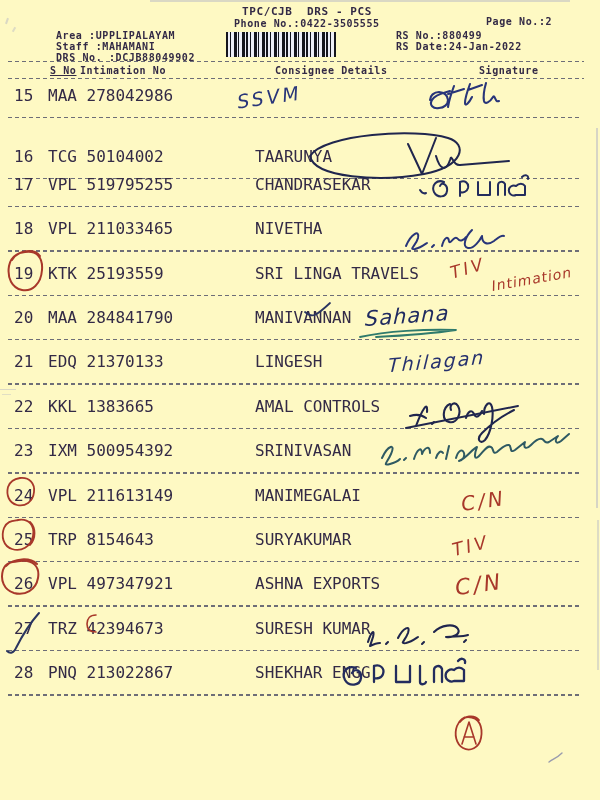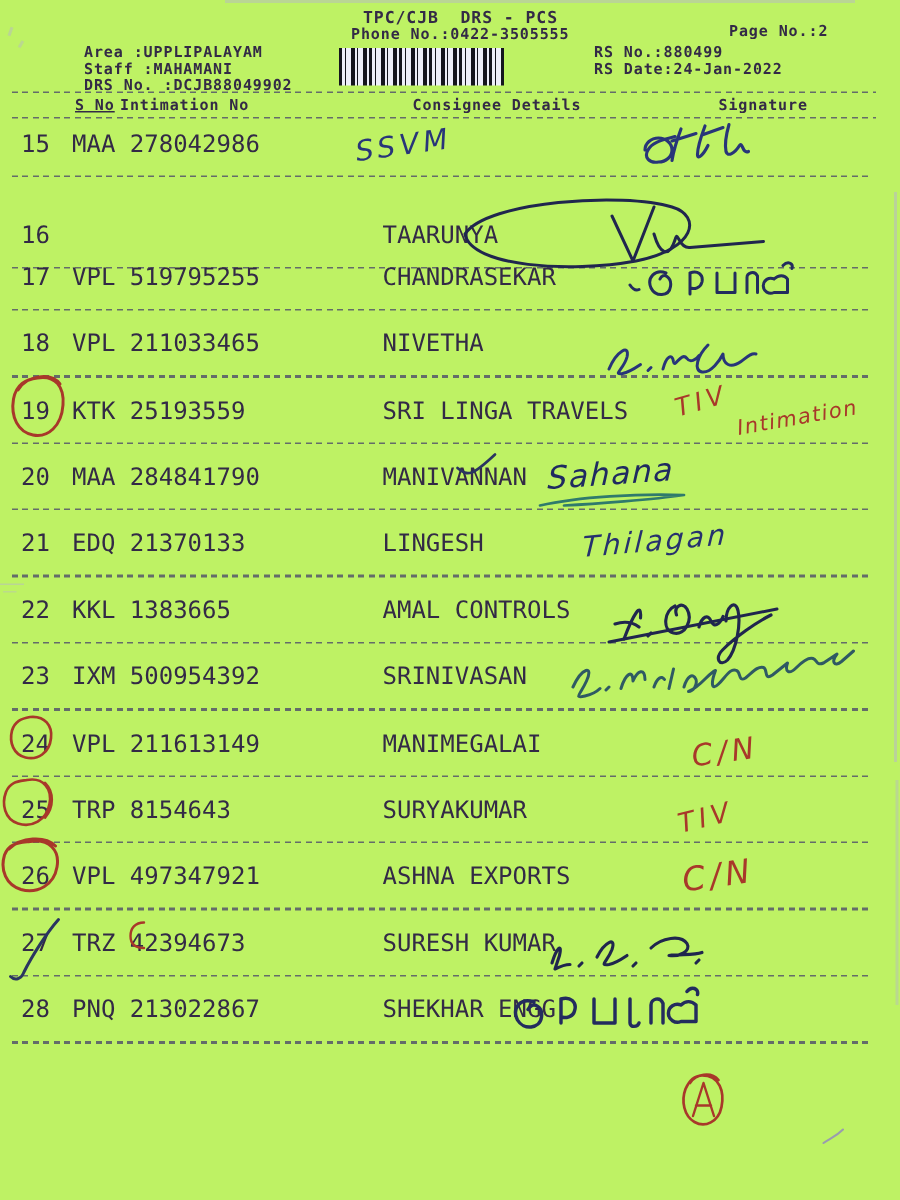--- a/index.html
+++ b/index.html
@@ -1,18 +1,18 @@
 <!DOCTYPE html>
 <html><head>
 <meta charset="utf-8">
 <style>
   html,body{margin:0;padding:0;background:#d8d9e2;}
   .sheet{
     position:relative;width:600px;height:800px;margin:0 auto;
-    background:#bef264;overflow:hidden;
+    background:#fef9c3;overflow:hidden;
     font-family:"DejaVu Sans Mono","Liberation Mono",monospace;
     color:#332a46;
   }
   .print{position:absolute;font-weight:700;font-size:10px;letter-spacing:1px;white-space:pre;line-height:1;}
   .print.small{letter-spacing:0.6px;margin-left:36px;}
   .title{font-size:11px;letter-spacing:0.6px;}
   .dashline{position:absolute;height:1.4px;background:repeating-linear-gradient(90deg,#54556a 0 4px,transparent 4px 7px);opacity:.85;}
   .row{position:absolute;left:8px;width:576px;height:44.4px;}
   .row .dash{position:absolute;left:0;right:4px;bottom:0;height:1.4px;background:repeating-linear-gradient(90deg,#54556a 0 4px,transparent 4px 7px);opacity:.85;}
   .row .sno{position:absolute;left:6px;top:12px;}
@@ -52,20 +52,21 @@
   <div class="dashline" style="left:8px;width:576px;top:78px;"></div>
 
   <div class="row" style="top:74px;">
     <span class="sno">15</span>
       <span class="cons">MAA 278042986</span>
       <span class="name"></span>
       <span class="dash"></span>
   </div>
   <div class="row" style="top:135px;">
     <span class="sno">16</span>
+      <span class="cons">TCG 50104002</span>
       <span class="name">TAARUNYA</span>
       <span class="dash"></span>
   </div>
   <div class="row" style="top:162.8px;">
     <span class="sno">17</span>
       <span class="cons">VPL 519795255</span>
       <span class="name">CHANDRASEKAR</span>
       <span class="dash"></span>
   </div>
   <div class="row" style="top:207.2px;">

